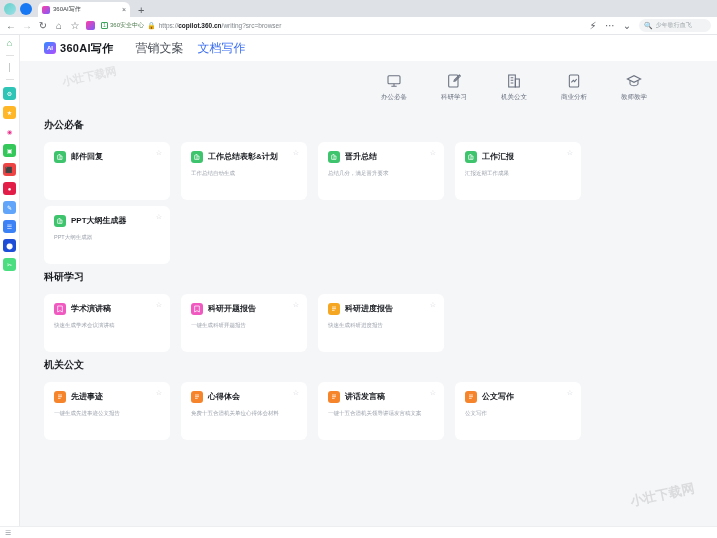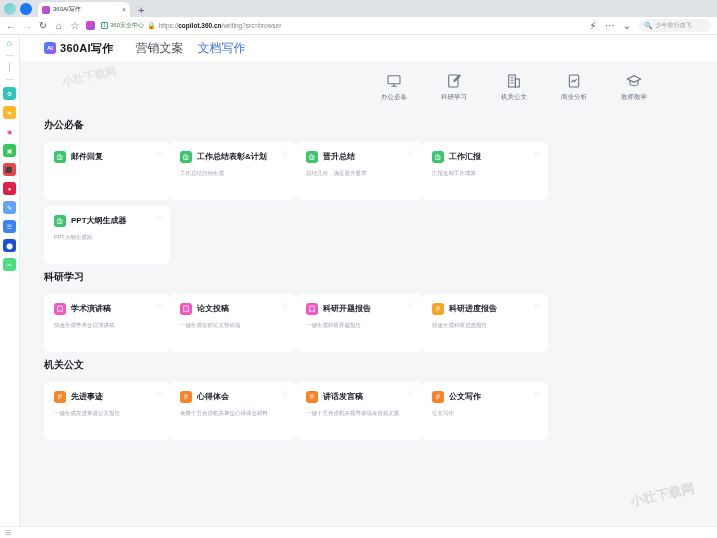--- a/index.html
+++ b/index.html
@@ -109,21 +109,21 @@
   .cat { display:flex; flex-direction:column; align-items:center; gap: 4px; width: 34px; }
   .cat-ico { width: 16px; height: 16px; color:#6b7280; }
   .cat-label { font-size: 6.5px; color:#6b7280; white-space: nowrap; }
 
   .scroll-area { padding: 0 0 0 24px; }
 
   .section-title {
     font-size: 10px; font-weight: 700; color:#1a1d22;
     margin: 6px 0 10px 0;
   }
-  .card-grid { display:flex; gap: 0; margin-bottom: 6px; }
+  .card-grid { display:flex; gap: 11px; margin-bottom: 6px; }
 
   .card {
     width: 126px; height: 58px; background:#fff; border-radius: 6px;
     padding: 9px 10px 0 10px; position: relative; flex: none;
   }
   .card-head { display:flex; align-items:center; gap: 5px; }
   .card-ico {
     width: 12px; height: 12px; border-radius: 3px; flex: none;
     display:flex; align-items:center; justify-content:center;
   }
@@ -374,32 +374,20 @@
               <div class="card-sub">快速生成学术会议演讲稿</div>
               <div class="card-star">☆</div>
             </div>
             <div class="card">
               <div class="card-head">
                 <div class="card-ico" style="background: rgb(240, 90, 192);">
                   <svg viewBox="0 0 24 24" fill="none" stroke="#fff" stroke-width="2.2">
                     <path d="M5 3h14v18l-7-4-7 4z"></path>
                   </svg>
                 </div>
-                <div class="card-title">论文投稿</div>
-              </div>
-              <div class="card-sub">一键生成你的论文投稿信</div>
-              <div class="card-star">☆</div>
-            </div>
-            <div class="card">
-              <div class="card-head">
-                <div class="card-ico" style="background: rgb(240, 90, 192);">
-                  <svg viewBox="0 0 24 24" fill="none" stroke="#fff" stroke-width="2.2">
-                    <path d="M5 3h14v18l-7-4-7 4z"></path>
-                  </svg>
-                </div>
                 <div class="card-title">科研开题报告</div>
               </div>
               <div class="card-sub">一键生成科研开题报告</div>
               <div class="card-star">☆</div>
             </div>
             <div class="card">
               <div class="card-head">
                 <div class="card-ico" style="background: rgb(245, 166, 35);">
                   <svg viewBox="0 0 24 24" fill="none" stroke="#fff" stroke-width="2.2">
                     <path d="M6 6h12M6 11h12M6 16h8"></path>

